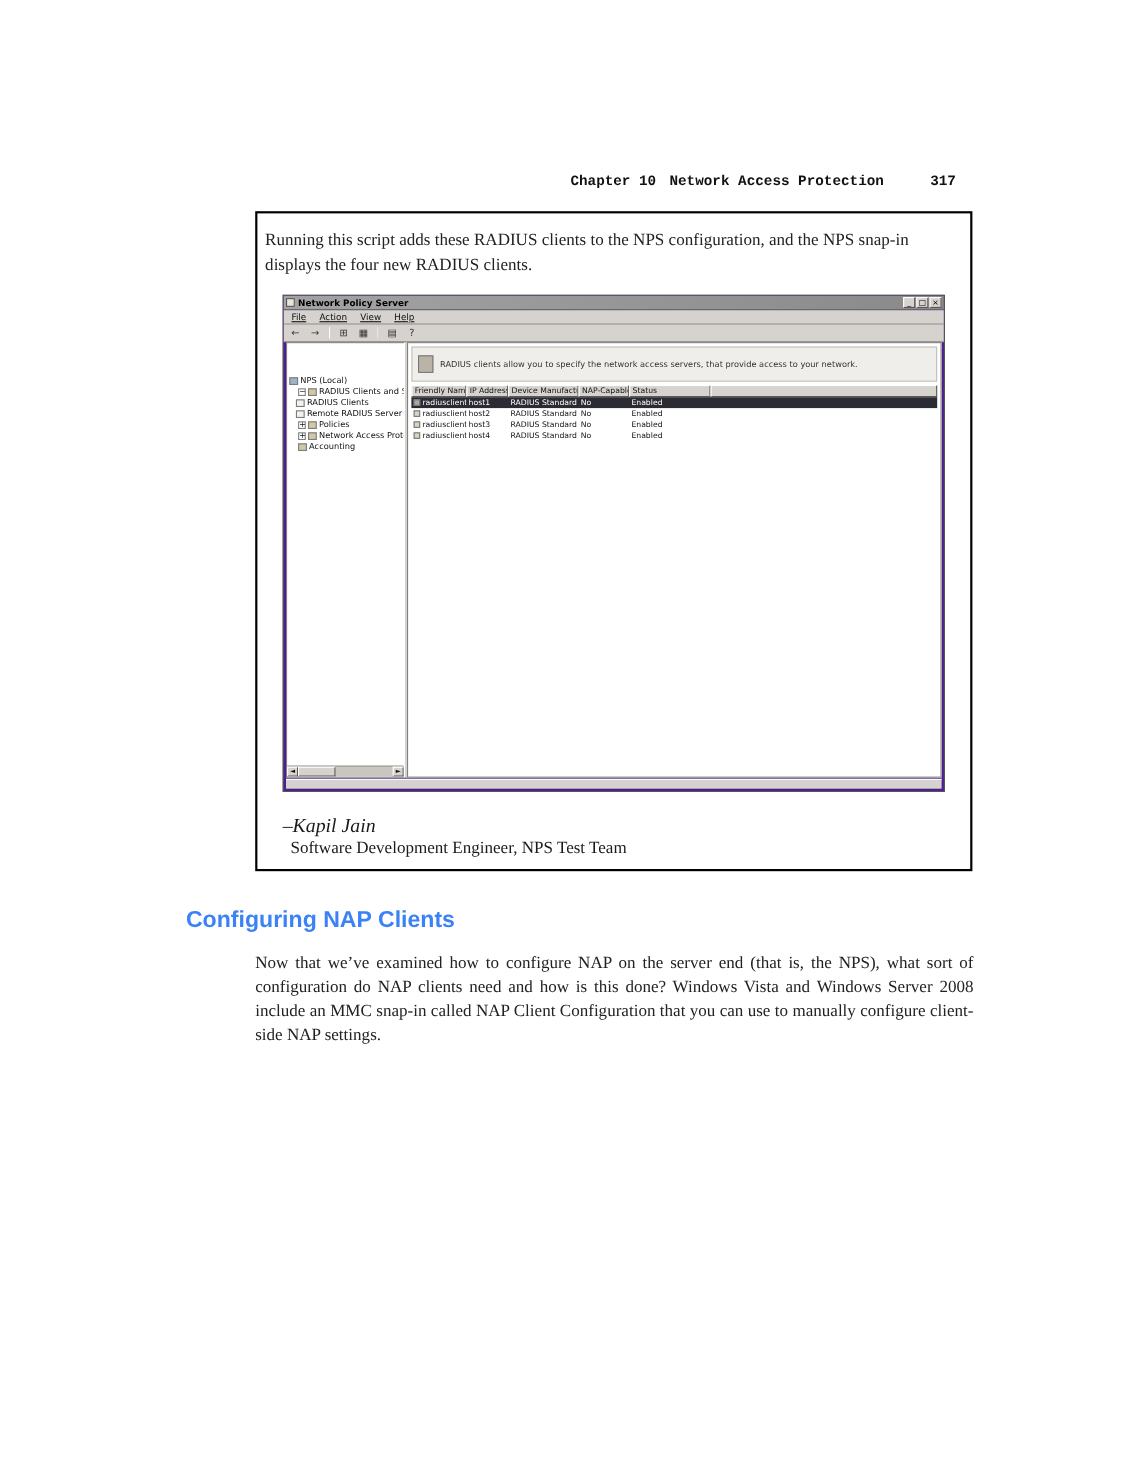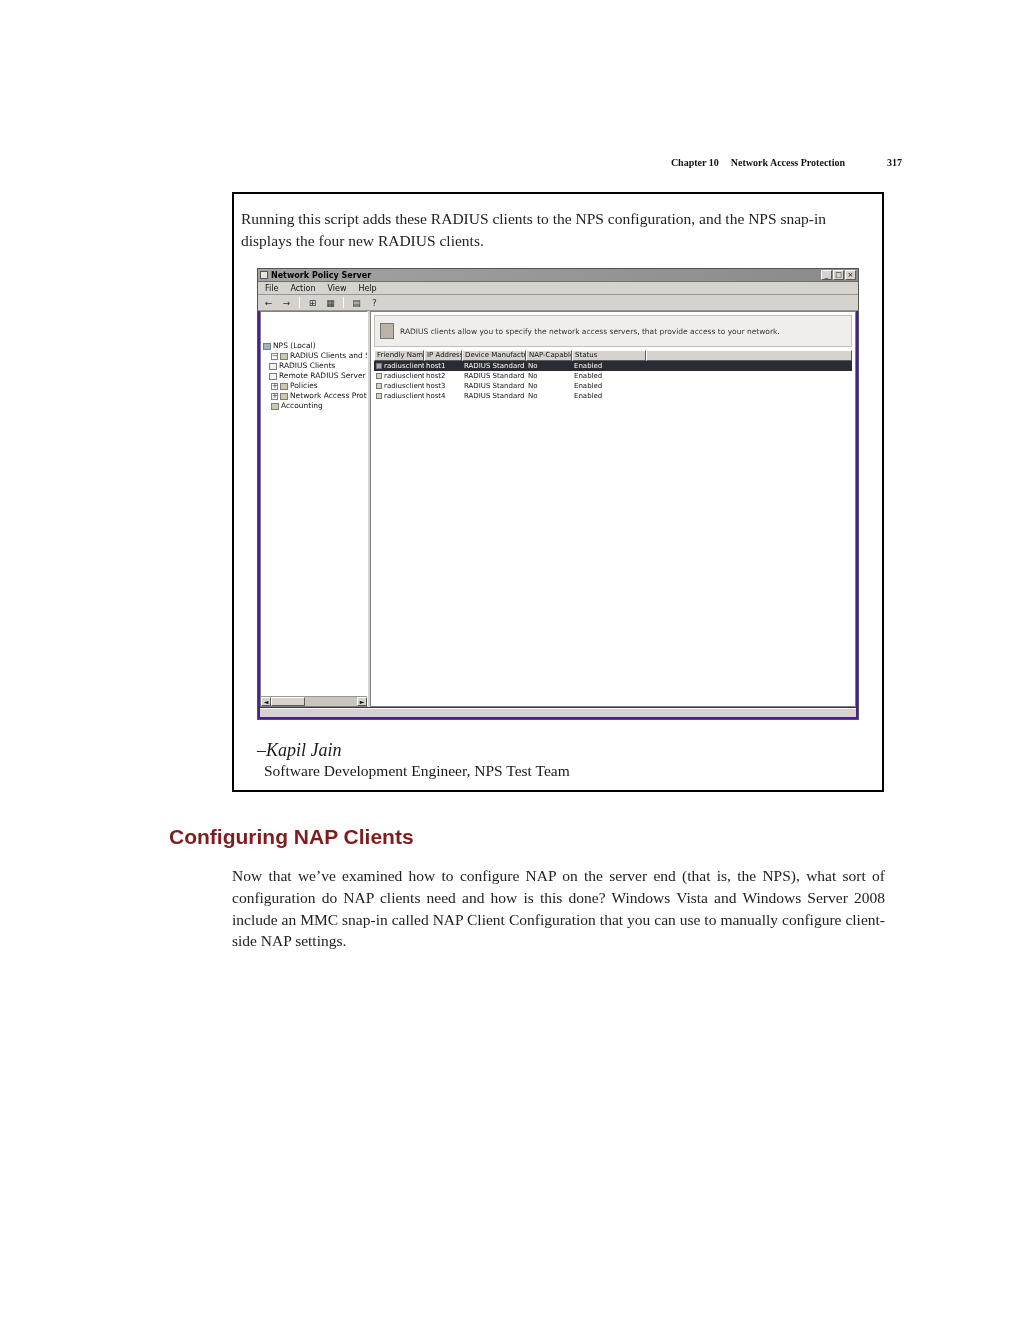--- a/index.html
+++ b/index.html
@@ -4,23 +4,23 @@
 <style>
   * { box-sizing: border-box; margin: 0; padding: 0; }
   html, body { background: #ffffff; }
   body {
     width: 1024px; height: 1325px; position: relative;
     font-family: "Liberation Serif", serif; color: #1a1a1a;
   }
 
   
   .page-header {
-    position: absolute; top: 157px; right: 122px;
-    font-family: Liberation Serif, serif;
-    font-size: 10px; font-weight: bold; color: #111;
+    position: absolute; top: 157px; right: 155px;
+    font-family: Liberation Mono, monospace;
+    font-size: 13px; font-weight: bold; color: #111;
     display: flex; align-items: baseline;
   }
   .page-header .chap { margin-right: 12px; }
   .page-header .pagenum { margin-left: 42px; }
 
   
   .callout {
     position: absolute; left: 232px; top: 192px;
     width: 652px; height: 600px;
     border: 2.5px solid #000; background: #fff;
@@ -52,21 +52,21 @@
   }
   .titlebar-icon { width: 8px; height: 8px; background: #e8e4d8; border: 1px solid #555; margin-right: 3px; flex: none; }
   .titlebar-text { flex: 1; font-weight: bold; font-size: 8px; color: #000; white-space: nowrap; overflow: hidden; }
   .win-btn {
     width: 11px; height: 10px; margin-left: 1px; flex: none;
     background: #d6d3ce; border: 1px solid; border-color: #fff #5a5a5a #5a5a5a #fff;
     font-size: 7px; line-height: 8px; text-align: center; color: #000; cursor: default;
   }
   .menubar {
     height: 13px; display: flex; align-items: center; gap: 12px; padding: 0 7px;
-    background: #d6d3ce; border-bottom: 1px solid #9a9792; font-size: 8px;
+    background: #d6d3ce; border-bottom: 1px solid #9a9792; font-size: 8px; text-decoration: underline;
   }
   .toolbar {
     height: 16px; display: flex; align-items: center; gap: 7px; padding: 0 5px;
     background: #d6d3ce; border-bottom: 1px solid #9a9792; font-size: 9px; color: #333;
   }
   .tool-glyph {
     display: inline-block; min-width: 11px; text-align: center;
     border: 1px solid transparent;
   }
   .tool-sep { width: 1px; height: 11px; background: #9a9792; border-right: 1px solid #fff; }
@@ -137,21 +137,21 @@
 
   .statusbar {
     position: absolute; left: 2px; right: 2px; bottom: 2px; height: 9px;
     background: #d6d3ce; border-top: 1px solid #fff;
   }
 
   
   .section-heading {
     position: absolute; left: 169px; top: 825px;
     font-family: "Liberation Sans", sans-serif;
-    font-size: 21px; font-weight: bold; color: #7f1d1d;
+    font-size: 21px; font-weight: bold; color: #3b82f6;
   }
   .section-body {
     position: absolute; left: 232px; top: 865px; width: 653px;
     font-size: 15.5px; line-height: 21.8px; text-align: justify; color: #222;
   }
 </style>
 </head>
 <body>
 
 <div class="page-header">

